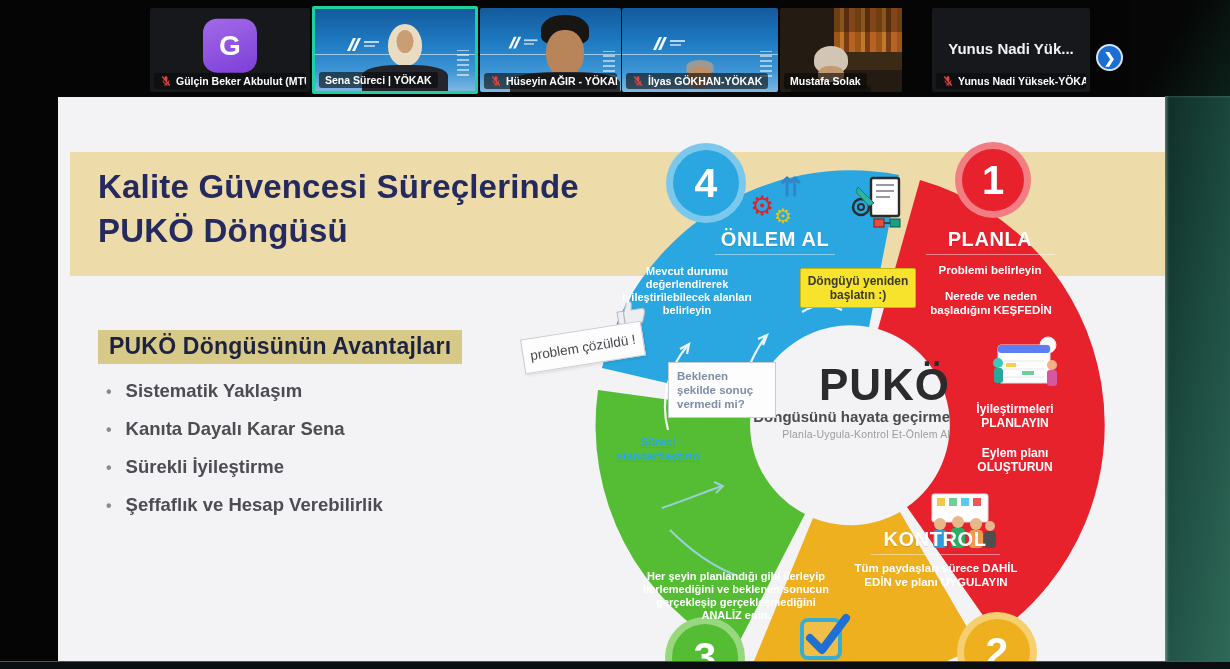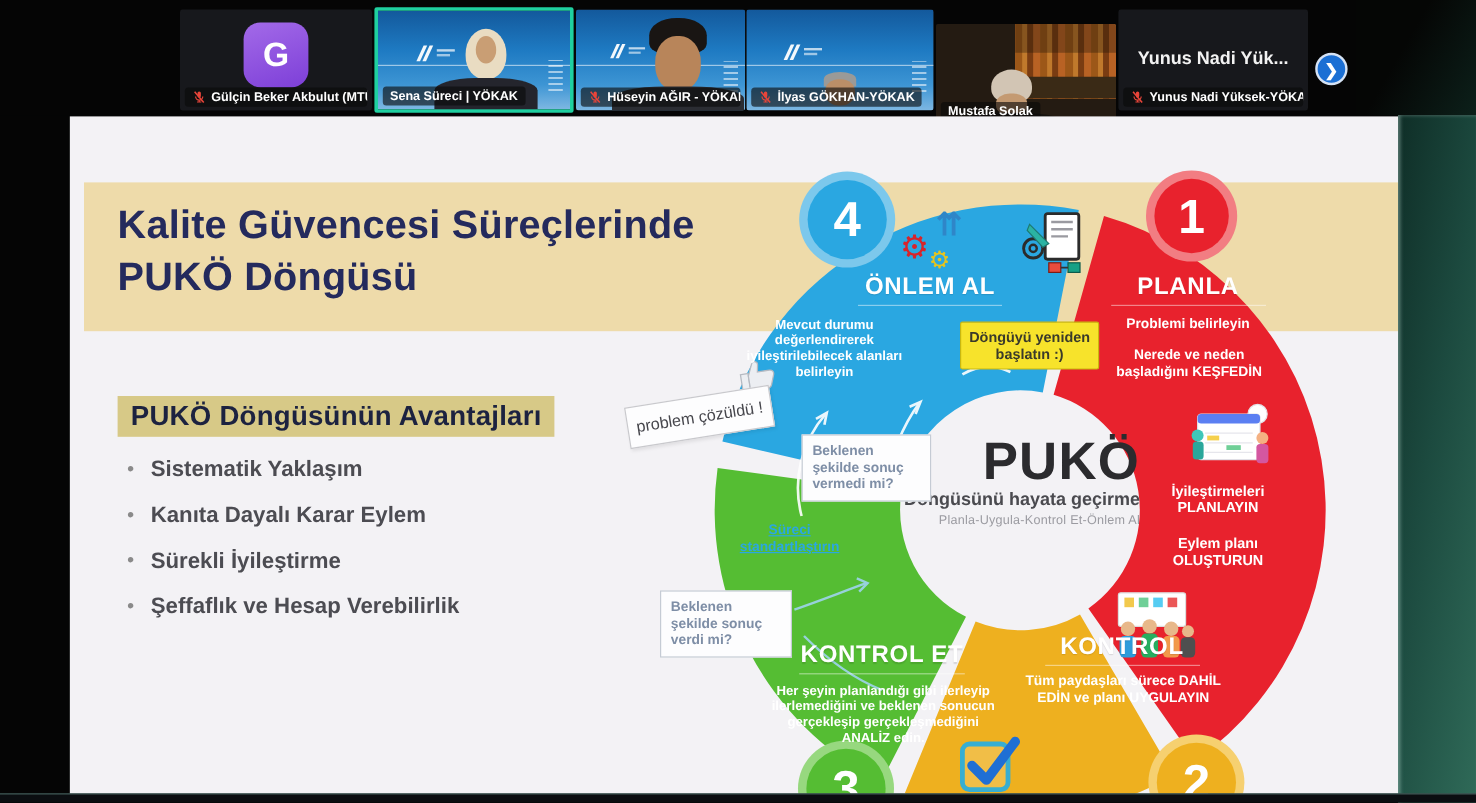--- a/index.html
+++ b/index.html
@@ -178,21 +178,21 @@
             <rect x="4.6" y="1.2" width="2.8" height="5.2" rx="1.4" fill="#e8453a"></rect>
             <path d="M3 5.5 a3 3 0 0 0 6 0" stroke="#e8453a" fill="none"></path>
             <line x1="6" y1="8.5" x2="6" y2="10" stroke="#e8453a"></line>
             <line x1="4.2" y1="10" x2="7.8" y2="10" stroke="#e8453a"></line>
             <line x1="2.2" y1="1.5" x2="9.8" y2="10.5" stroke="#e8453a" stroke-width="1.3"></line>
           </svg>
         <span>İlyas GÖKHAN-YÖKAK</span>
       </div>
     </div>
 
-    <div class="tile" style="left:780px;width:150px;margin-top:12px;">
+    <div class="tile" style="left:780px;width:122px;">
       <div class="room5"></div>
       <div class="shelf5"></div>
       <div class="p5-head"></div>
       <div class="p5-face"></div>
       <div class="p5-body"></div>
       <div class="nlabel">
         <span>Mustafa Solak</span>
       </div>
     </div>
 
@@ -223,21 +223,21 @@
     </div>
 
     <div class="adv-head">PUKÖ Döngüsünün Avantajları</div>
     <ul class="adv-list">
       <li>
           <span class="dot">•</span>
           <span>Sistematik Yaklaşım</span>
         </li>
       <li>
           <span class="dot">•</span>
-          <span>Kanıta Dayalı Karar Eylem</span>
+          <span>Kanıta Dayalı Karar Sena</span>
         </li>
       <li>
           <span class="dot">•</span>
           <span>Sürekli İyileştirme</span>
         </li>
       <li>
           <span class="dot">•</span>
           <span>Şeffaflık ve Hesap Verebilirlik</span>
         </li>
     </ul>
@@ -347,33 +347,31 @@
 
       <div class="dtxt step-label" style="left:395px;top:88px;width:150px;">PLANLA</div>
       <div class="dtxt step-text" style="left:400px;top:124px;width:140px;">Problemi belirleyin</div>
       <div class="dtxt step-text" style="left:407px;top:150px;width:128px;">Nerede ve neden başladığını KEŞFEDİN</div>
       <div class="dtxt step-text" style="left:432px;top:262px;width:126px;font-size:12px;">İyileştirmeleri PLANLAYIN</div>
       <div class="dtxt step-text" style="left:432px;top:306px;width:126px;font-size:12px;">Eylem planı OLUŞTURUN</div>
 
       <div class="dtxt step-label" style="left:340px;top:388px;width:150px;">KONTROL</div>
       <div class="dtxt step-text" style="left:332px;top:422px;width:168px;">Tüm paydaşları sürece DAHİL EDİN ve planı UYGULAYIN</div>
 
-      <div class="dtxt step-label" style="left:135px;top:395px;width:160px;">KONTROL ET</div>
       <div class="dtxt step-text" style="left:123px;top:430px;width:186px;font-size:11px;">Her şeyin planlandığı gibi ilerleyip ilerlemediğini ve beklenen sonucun gerçekleşip gerçekleşmediğini ANALİZ edin.</div>
 
       <div class="dtxt" style="left:230px;top:222px;width:200px;text-align:right;">
         <div class="center-title">PUKÖ</div>
         <div class="center-sub">Döngüsünü hayata geçirme</div>
         <div class="center-cap">Planla-Uygula-Kontrol Et-Önlem Al</div>
       </div>
 
       <div class="note-restart">Döngüyü yeniden başlatın :)</div>
       <div class="note-solved">problem çözüldü !</div>
       <div class="note-box note-ne">Beklenen şekilde sonuç vermedi mi?</div>
       <div class="note-std">Süreci standartlaştırın</div>
-      <div class="note-box note-ex">Beklenen şekilde sonuç verdi mi?</div>
     </div>
   </div>
 
   <div class="left-band"></div>
   <div class="right-band"></div>
   <div class="bottom-band"></div>
 </div>
 
 </body></html>

